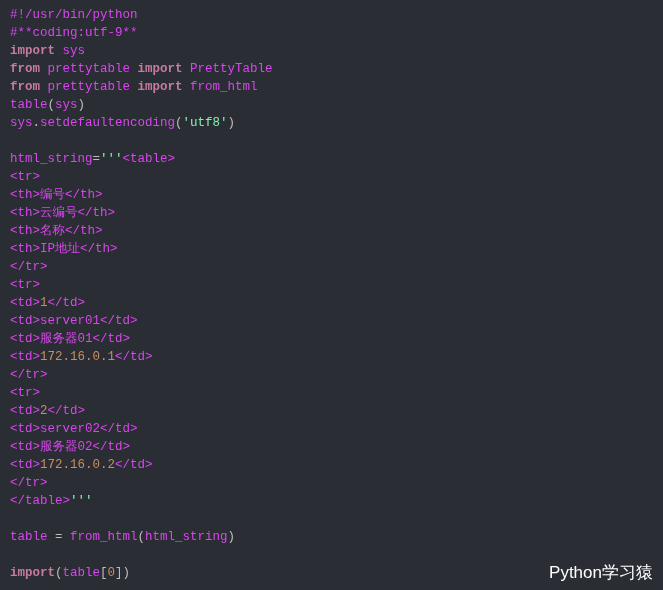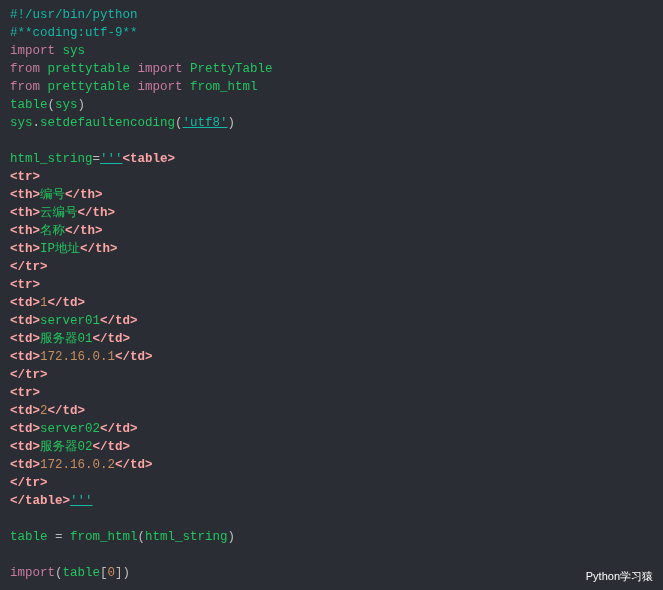--- a/index.html
+++ b/index.html
@@ -11,34 +11,34 @@
     overflow: hidden;
   }
   .code-area {
     font-family: Consolas, "Courier New", monospace;
     font-size: 12.5px;
     line-height: 18px;
     color: #d6d6d6;
     padding: 6px 10px;
     white-space: pre;
   }
-  .c-comment { color: #14b8a6; }
-  .c-keyword { color: #c77b9e; }
-  .c-ident   { color: #22c55e; }
-  .c-str     { color: #14b8a6; text-decoration: underline; }
+  .c-comment { color: #d946ef; }
+  .c-keyword { color: #c77b9e; font-weight: bold; }
+  .c-ident   { color: #d946ef; }
+  .c-str     { color: #86efac; }
   .c-num     { color: #c98e5e; }
-  .c-tag     { color: #fca5a5; font-weight: bold; }
+  .c-tag     { color: #d946ef; }
   .c-punc    { color: #bdbdbd; }
   .watermark {
     position: absolute;
     right: 10px;
     bottom: 6px;
     color: #ffffff;
     font-family: "Microsoft YaHei", sans-serif;
-    font-size: 11px;
+    font-size: 17px;
     font-weight: 500;
   }
 </style>
 </head>
 <body>
 
 <div class="code-area"><span class="c-comment">#!/usr/bin/python</span>
 <span class="c-comment">#**coding:utf-9**</span>
 <span class="c-keyword">import</span> <span class="c-ident">sys</span>
 <span class="c-keyword">from</span> <span class="c-ident">prettytable</span> <span class="c-keyword">import</span> <span class="c-ident">PrettyTable</span>

